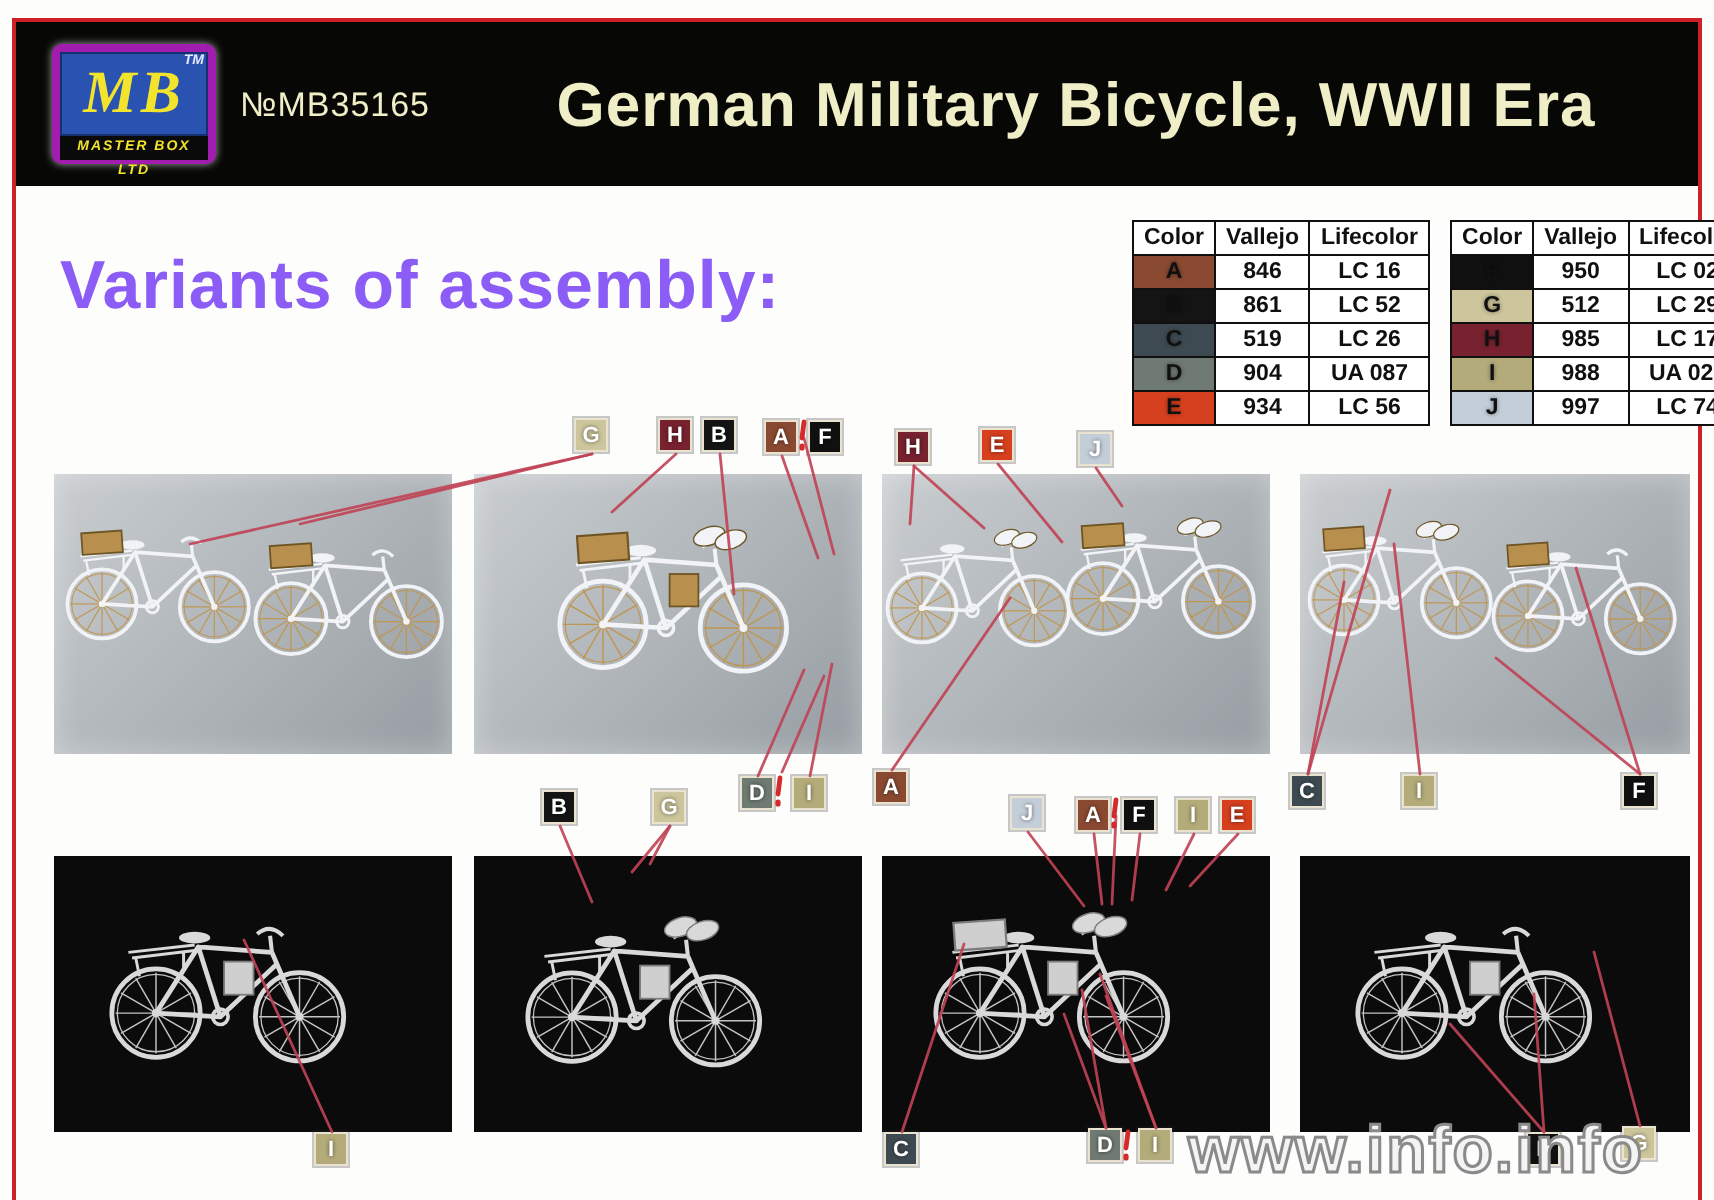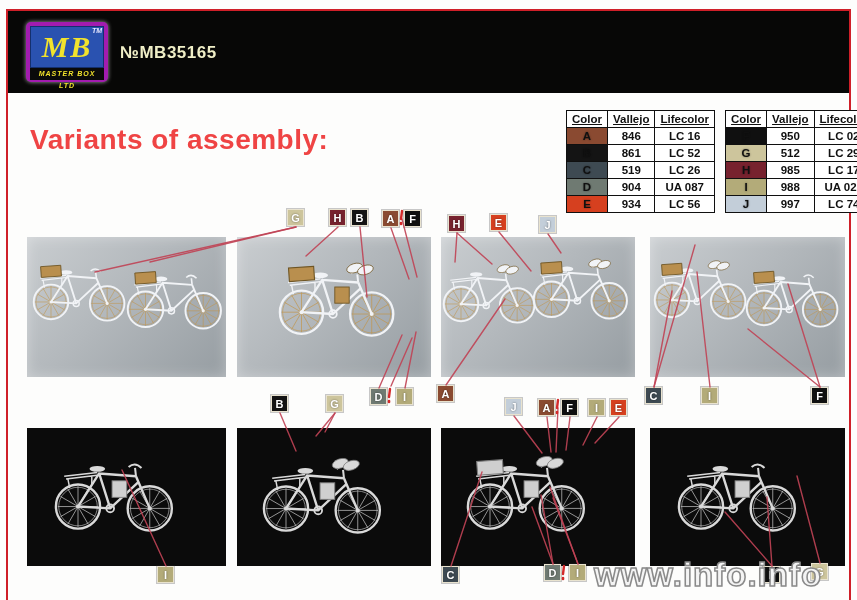--- a/index.html
+++ b/index.html
@@ -12,36 +12,36 @@
             display:flex; align-items:center; }
   .logo { position:absolute; left:18px; top:11px; width:82px; height:60px; background:#a21caf;
           border-radius:5px; padding:4px; box-shadow:0 0 4px rgba(255,255,255,.65);font-style:italic; }
   .logo-blue { position:relative; width:100%; height:42px; background:#2a52b0; border:1px solid #14306e;
                display:flex; align-items:center; justify-content:center; }
   .logo-mb { font-family:"Liberation Serif", serif; font-weight:bold; font-size:30px; color:#f2e32c;
              letter-spacing:2px; line-height:1; }
   .logo-tm { position:absolute; right:1px; top:0; font-size:7px; color:#e8e8ff; font-weight:bold; }
   .logo-strip { width:100%; height:12px; background:#0a0a0a; color:#f2e32c; font-size:7px; font-weight:bold;
                 text-align:center; letter-spacing:1px; line-height:12px; }
-  .kit-number { position:absolute; left:112px; top:32px; color:#efeec6; font-size:17px; font-weight:bold;
+  .kit-number { position:absolute; left:112px; top:32px; color:#efeec6; font-size:17px; font-weight:normal;
                 letter-spacing:.5px; }
   .title { position:absolute; left:230px; top:24px; width:600px; text-align:center; color:#efeec6;
            font-size:31px; font-weight:bold; letter-spacing:.5px; }
   
-  .h-variants { position:absolute; left:30px; top:124px; font-size:28px; font-weight:800; color:#ef4444;
+  .h-variants { position:absolute; left:30px; top:124px; font-size:34px; font-weight:800; color:#8b5cf6;
                 letter-spacing:.5px; }
   .h-section { position:absolute; font-size:24px; font-weight:800; color:#2b2b8d; letter-spacing:.3px; }
   .h-pe { left:30px; top:200px; }
   .h-pl { left:30px; top:387px; }
   
   .tables { position:absolute; left:566px; top:110px; display:flex; gap:10px; }
   table.paint { border-collapse:collapse; background:#fff; }
   table.paint th, table.paint td { border:1.5px solid #101010; font-size:11.5px; font-weight:bold;
           text-align:center; height:17px; padding:0 3px; color:#101010; }
-  table.paint th { padding:0 5px;text-decoration:underline; }
+  table.paint th { padding:0 5px; }
   td.sw { width:36px; color:#fff; text-shadow:0 0 2px rgba(0,0,0,.45); }
   col.c1{width:38px} col.c2{width:42px} col.c3{width:54px}
   
   .panel { position:absolute; }
   .panel.pe { background:linear-gradient(135deg,#c9cdd0 0%,#b3b8bc 45%,#969da2 100%);
               box-shadow:inset 0 0 14px rgba(255,255,255,.35); }
   .panel.pl { background:#0b0b0b; }
   .panel svg { display:block; width:100%; height:100%; }
   
   .marker { position:absolute; width:17px; height:17px; line-height:17px; text-align:center;
@@ -62,20 +62,21 @@
 
   <div class="header">
     <div class="logo">
       <div class="logo-blue">
         <span class="logo-mb">MB</span>
         <span class="logo-tm">TM</span>
       </div>
       <div class="logo-strip">MASTER BOX LTD</div>
     </div>
     <div class="kit-number">№MB35165</div>
+    <h1 class="title">German Military Bicycle, WWII Era</h1>
   </div>
 
   <h2 class="h-variants">Variants of assembly:</h2>
   <div class="tables" id="tables">
       <table class="paint">
         <colgroup>
           <col class="c1">
           <col class="c2">
           <col class="c3">
         </colgroup>

